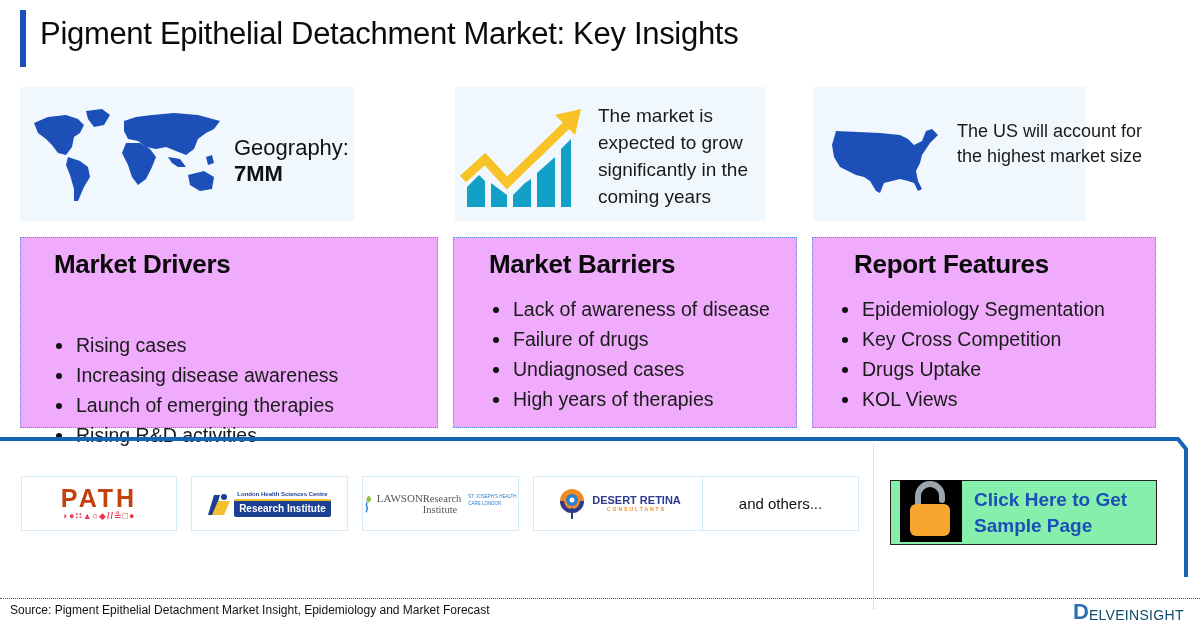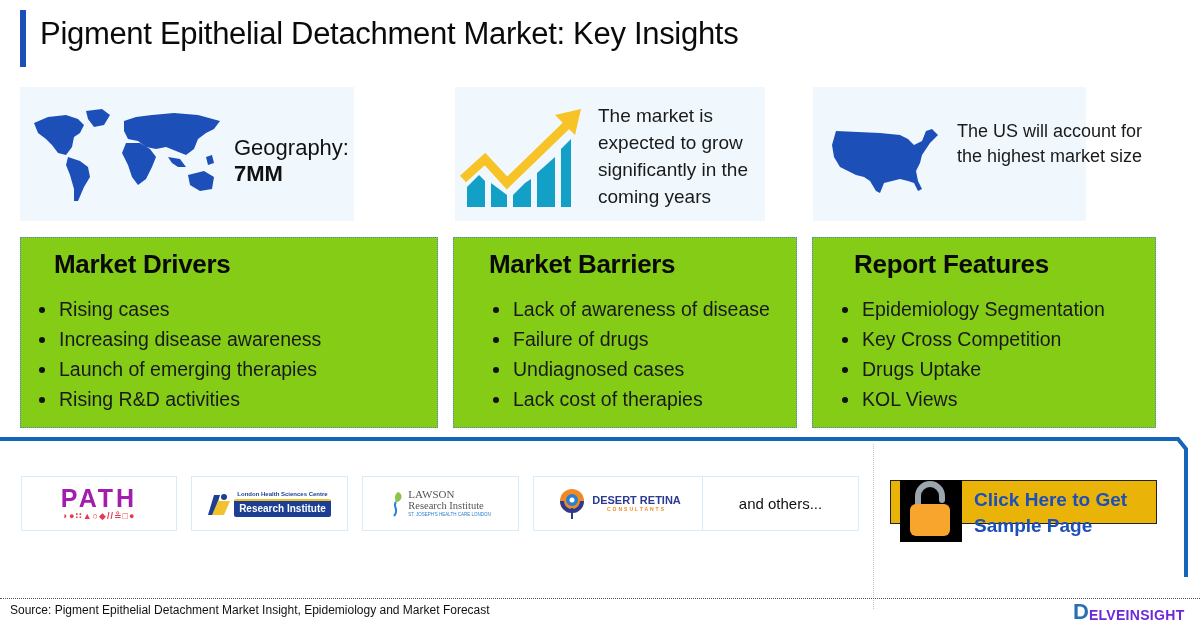--- a/index.html
+++ b/index.html
@@ -13,78 +13,78 @@
   .card1 { left: 20px; width: 334px; }
   .card2 { left: 455px; width: 310px; }
   .card3 { left: 813px; width: 273px; }
 
   .geo-text { position: absolute; left: 214px; top: 48px; font-size: 22px; color: #111; }
   .geo-text b { font-weight: bold; }
   .card-text { position: absolute; font-size: 19px; line-height: 27px; color: #1a1a1a; }
   .card2 .card-text { left: 143px; top: 15px; width: 190px; }
   .card3 .card-text { left: 144px; top: 32px; width: 190px; font-size: 18px; line-height: 24.5px; }
 
-  .box { position: absolute; top: 237px; height: 191px; border: 1.5px dotted #4a86d4; background: #84cc16; }
+  .box { position: absolute; top: 237px; height: 191px; border: 1.5px dotted #4a86d4; background: #f0abfc; }
   .box1 { left: 20px; width: 418px; }
   .box2 { left: 453px; width: 344px; }
   .box3 { left: 812px; width: 344px; }
   .box h2 { position: absolute; top: 11px; font-size: 26px; font-weight: bold; color: #0a0a0a; letter-spacing: -0.3px; }
   .box1 h2 { left: 33px; }
   .box2 h2 { left: 35px; }
   .box3 h2 { left: 41px; }
   .box ul { position: absolute; top: 56px; list-style: none; }
-  .box1 ul { left: 16px; }
+  .box1 ul { left: 33px; margin-top: 36px; }
   .box2 ul { left: 37px; }
   .box3 ul { left: 27px; }
   .box li { font-size: 19.5px; line-height: 30px; color: #1a1a1a; position: relative; padding-left: 22px; white-space: nowrap; }
   .box li::before { content: ""; position: absolute; left: 2px; top: 13px; width: 6px; height: 6px; border-radius: 50%; background: #111; }
 
   .blue-line { position: absolute; left: 0; top: 437px; width: 1178px; height: 4px; background: #1565b8; }
   .blue-corner { position: absolute; left: 1176px; top: 437px; width: 12px; height: 18px; }
   .blue-right { position: absolute; left: 1184px; top: 451px; width: 4px; height: 126px; background: #1565b8; }
 
   .vdiv { position: absolute; left: 873px; top: 444px; width: 0; height: 165px; border-left: 1.5px dotted #c4c4c4; }
 
   .logo-box { position: absolute; top: 476px; height: 55px; border: 1.5px solid #d6ecfb; background: #fff; display: flex; align-items: center; justify-content: center; }
   .lb1 { left: 21px; width: 156px; }
   .lb2 { left: 191px; width: 157px; }
   .lb3 { left: 362px; width: 157px; }
   .lb4 { left: 533px; width: 173px; }
   .lb5 { left: 702px; width: 157px; }
   .others { font-size: 15px; color: #111; }
 
   .path-logo { display: flex; flex-direction: column; align-items: center; }
-  .path-word { font-size: 25px; font-weight: bold; color: #a21caf; letter-spacing: 3px; line-height: 24px; }
+  .path-word { font-size: 25px; font-weight: bold; color: #c2410c; letter-spacing: 3px; line-height: 24px; }
   .path-shapes { font-size: 9px; color: #e8384f; letter-spacing: 1px; line-height: 12px; font-weight: bold; }
 
   .lhsc { display: flex; align-items: center; gap: 2px; }
   .lhsc-text { display: flex; flex-direction: column; }
   .lhsc-small { font-size: 6px; font-weight: bold; color: #1c3f94; text-align: center; line-height: 9px; }
   .lhsc-pill { background: #1c3f94; color: #fff; font-size: 10px; font-weight: bold; padding: 2px 5px; border-radius: 2px; border-top: 2px solid #f2c22d; line-height: 12px; }
 
   .lawson { display: flex; align-items: center; gap: 4px; }
-  .lawson-text { display: flex; flex-direction: column; font-family: "Liberation Serif", serif; color: #555; }
+  .lawson-text { display: flex; flex-direction: row; font-family: "Liberation Serif", serif; color: #555; }
   .lawson-t1 { font-size: 11px; line-height: 11px; }
   .lawson-t2 { font-size: 10.5px; line-height: 11px; }
   .lawson-t3 { font-family: "Liberation Sans", sans-serif; font-size: 4.5px; color: #2a7fd0; line-height: 7px; }
 
   .dr { display: flex; align-items: center; gap: 6px; }
   .dr-text { display: flex; flex-direction: column; align-items: center; }
   .dr-t1 { font-size: 11px; font-weight: bold; color: #2b3a8f; line-height: 12px; }
   .dr-t2 { font-size: 5px; font-weight: bold; color: #f08a24; letter-spacing: 2px; line-height: 7px; }
 
-  .cta { position: absolute; left: 890px; top: 480px; width: 267px; height: 44px; border: 1.5px solid #222; background: #eab308; display: flex; }
+  .cta { position: absolute; left: 890px; top: 480px; width: 267px; height: 65px; border: 1.5px solid #222; background: #86efac; display: flex; }
   .cta-icon { margin-left: 9px; width: 62px; height: 62px; margin-top: -1.5px; background: #000; position: relative; }
   .cta-label { padding-left: 12px; padding-top: 6px; font-size: 19px; font-weight: bold; color: #1c4fb8; line-height: 26px; }
 
   .bottom-dots { position: absolute; left: 0; top: 598px; width: 1200px; border-top: 1.5px dotted #555; }
   .source { position: absolute; left: 10px; top: 603px; font-size: 12px; color: #111; }
   .delve { position: absolute; left: 1073px; top: 601px; display: flex; align-items: flex-end; }
   .delve-d { font-size: 22px; font-weight: bold; color: #2a6fb5; line-height: 22px; }
-  .delve-rest { font-size: 14px; font-weight: bold; color: #6d28d9; line-height: 16px; letter-spacing: 0.3px; }
+  .delve-rest { font-size: 14px; font-weight: normal; color: #0c4a6e; line-height: 16px; letter-spacing: 0.3px; }
 </style>
 </head>
 <body>
 
 <div class="title-bar"></div>
 <h1 class="title">Pigment Epithelial Detachment Market: Key Insights</h1>
 
 <div class="card card1">
   <svg style="position:absolute;left:8px;top:18px" width="200" height="100" viewBox="0 0 200 100">
     <g fill="#1c4fb8">
@@ -134,21 +134,21 @@
     <li>Rising R&amp;D activities</li>
   </ul>
 </div>
 
 <div class="box box2">
   <h2>Market Barriers</h2>
   <ul>
     <li>Lack of awareness of disease</li>
     <li>Failure of drugs</li>
     <li>Undiagnosed cases</li>
-    <li>Lack cost of therapies</li>
+    <li>High years of therapies</li>
   </ul>
 </div>
 
 <div class="box box3">
   <h2>Report Features</h2>
   <ul>
     <li>Epidemiology Segmentation</li>
     <li>Key Cross Competition</li>
     <li>Drugs Uptake</li>
     <li>KOL Views</li>

